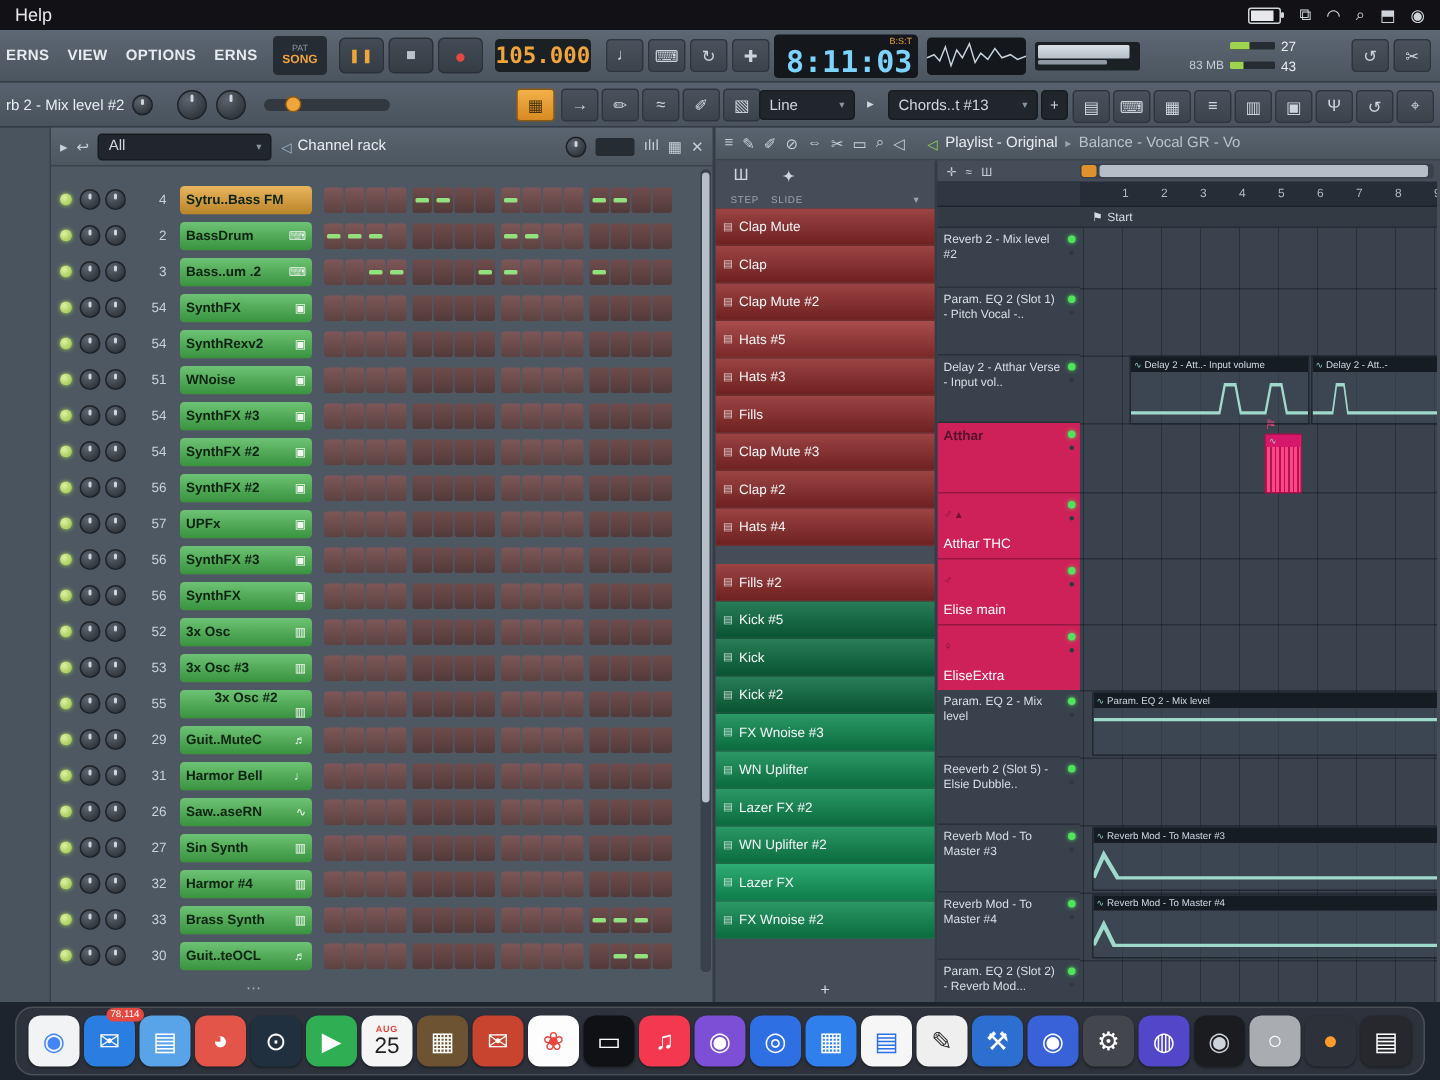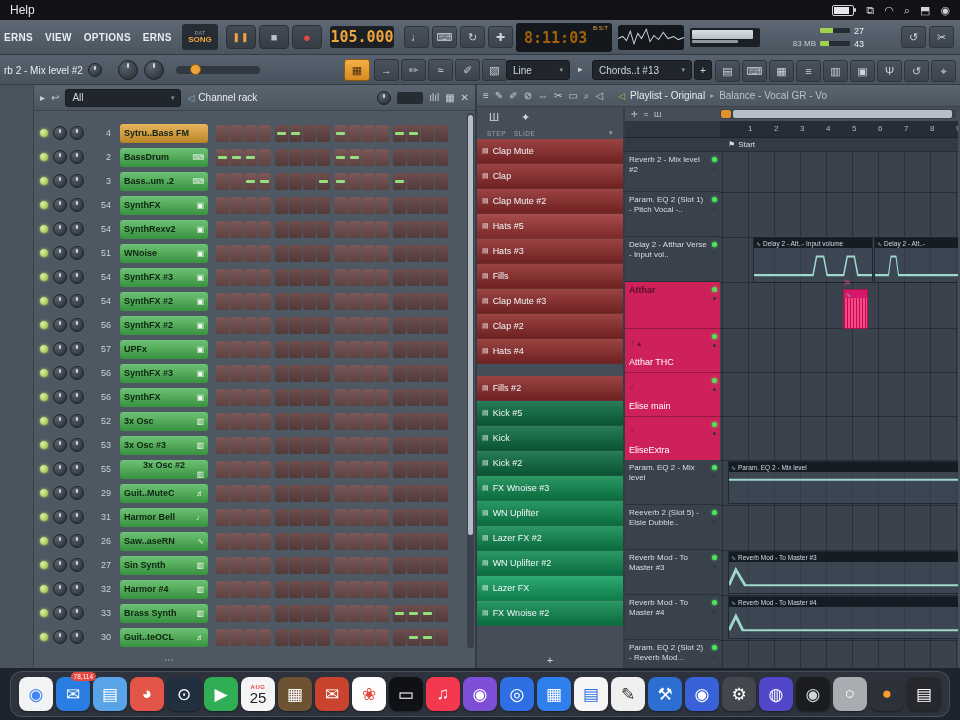--- a/index.html
+++ b/index.html
@@ -26,21 +26,21 @@
   .tbtn{width:30px;height:24px;border-radius:4px;background:linear-gradient(#434c56,#343c44);
     border:1px solid #2a313a;display:flex;align-items:center;justify-content:center;font-size:11px;color:#b9c2cb;box-sizing:border-box;}
   .tbtn.play{color:#f0a43c;font-size:9px;letter-spacing:1px;}
   .tbtn.rec{color:#e5483e;font-size:13px;}
   #tempo{position:absolute;left:330px;top:6px;width:64px;height:22px;background:#1b2025;border-radius:3px;
     display:flex;align-items:center;justify-content:center;color:#f0a43c;font-family:"DejaVu Sans Mono",monospace;font-size:15px;font-weight:bold;}
   #t1-icons{position:absolute;left:404px;top:6px;display:flex;gap:3px;}
   .minibtn{width:25px;height:22px;border-radius:3px;background:linear-gradient(#49525c,#3b434c);
     border:1px solid #2e353e;display:flex;align-items:center;justify-content:center;font-size:11px;color:#ccd4dc;box-sizing:border-box;}
   #time-panel{position:absolute;left:516px;top:3px;width:96px;height:29px;background:#14181d;border-radius:3px;}
-  #time-panel .time{position:absolute;left:8px;top:6px;font-family:"DejaVu Sans Mono",monospace;font-size:15px;font-weight:bold;color:#a16207;}
+  #time-panel .time{position:absolute;left:8px;top:6px;font-family:"DejaVu Sans Mono",monospace;font-size:20px;font-weight:bold;color:#7dd3fc;}
   #time-panel .tmode{position:absolute;right:4px;top:2px;font-size:6px;color:#f0a43c;}
   #scope{position:absolute;left:618px;top:5px;width:66px;height:25px;background:#14181d;border-radius:3px;overflow:hidden;}
   #scope svg{width:100%;height:100%;}
   #meter{position:absolute;left:690px;top:8px;width:70px;height:19px;background:#1b2025;border-radius:2px;padding:2px;box-sizing:border-box;}
   #meter .m1{height:9px;background:linear-gradient(#d9dfe5,#b5bec7);width:92%;border-radius:1px;}
   #meter .m2{margin-top:1px;height:3px;background:#8f99a3;width:70%;border-radius:1px;}
   #cpu{position:absolute;left:768px;top:4px;width:96px;height:27px;color:#e8edf2;font-size:9px;}
   #cpu .row{display:flex;justify-content:flex-end;align-items:center;gap:4px;height:13px;}
   #cpu .bar{width:30px;height:5px;background:#262c33;border-radius:1px;position:relative;overflow:hidden;}
   #cpu .bar i{position:absolute;left:0;top:0;bottom:0;width:45%;background:#9fd24f;}

